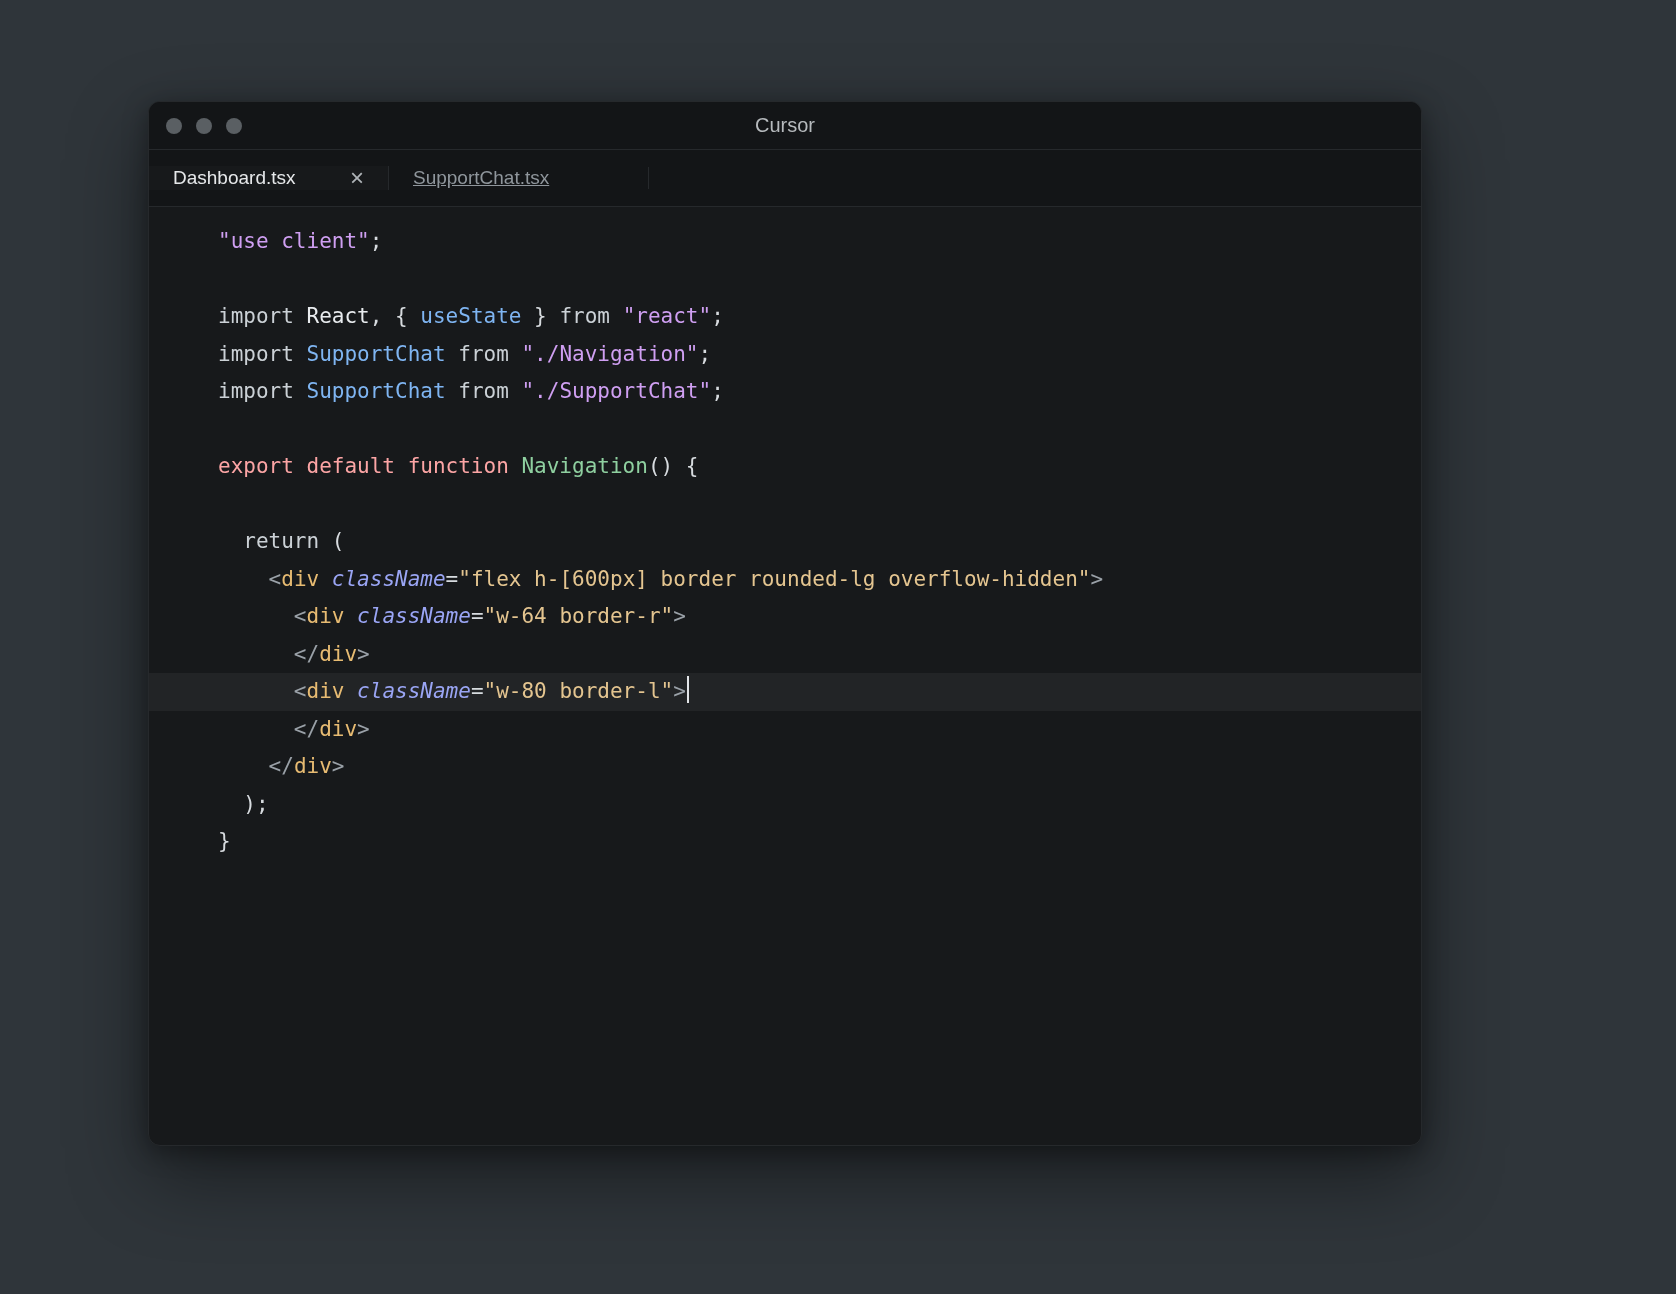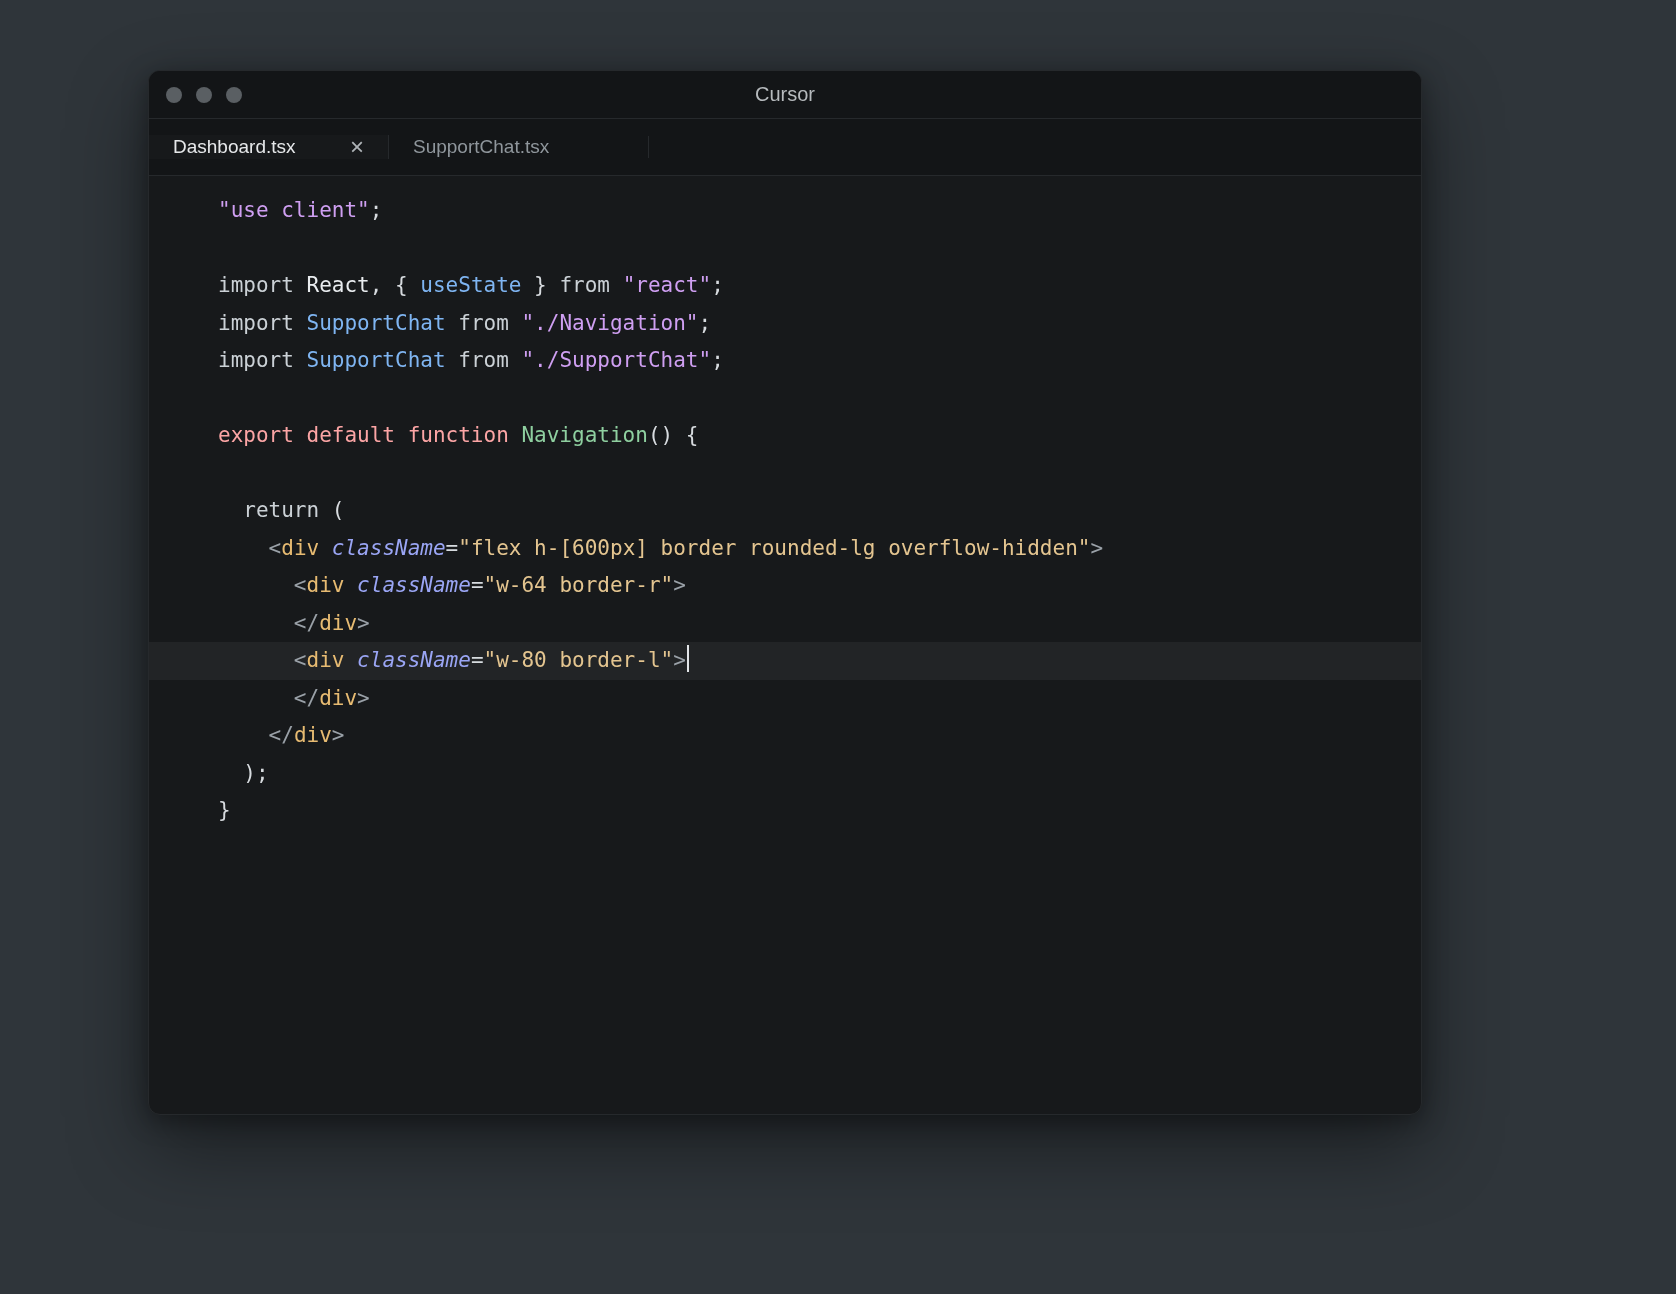--- a/index.html
+++ b/index.html
@@ -3,21 +3,21 @@
 <meta charset="utf-8">
 <style>
   * { margin: 0; padding: 0; box-sizing: border-box; }
   html, body { width: 1676px; height: 1294px; overflow: hidden; }
   body {
     background: var(--page-bg, #2f353a);
     font-family: "Liberation Sans", sans-serif;
   }
   .window {
     position: absolute;
-    left: 148px; top: 70px;
+    left: 148px; top: 101px;
     width: 1274px; height: 1045px;
     background: var(--window-bg, #17191b);
     border: 1px solid var(--border, #26292c);
     border-radius: 12px;
     box-shadow: 0 30px 80px rgba(0,0,0,0.45), 0 6px 24px rgba(0,0,0,0.35);
     overflow: hidden;
     display: flex;
     flex-direction: column;
   }
   .titlebar {
@@ -67,21 +67,21 @@
     font-size: 19px;
     cursor: pointer;
     white-space: nowrap;
   }
   .tab.active {
     background: var(--window-bg, #17191b);
     color: var(--tab-active-fg, #e6e8ea);
     width: 240px;
     justify-content: space-between;
   }
-  .tab.inactive { width: 260px; }
+  .tab.inactive { width: 260px; text-decoration: underline; }
   .tab-close {
     color: #aeb3b7;
     font-size: 24px;
     line-height: 1;
     margin-left: 24px;
     cursor: pointer;
   }
   .editor {
     flex: 1 1 auto;
     padding-top: 16px;

